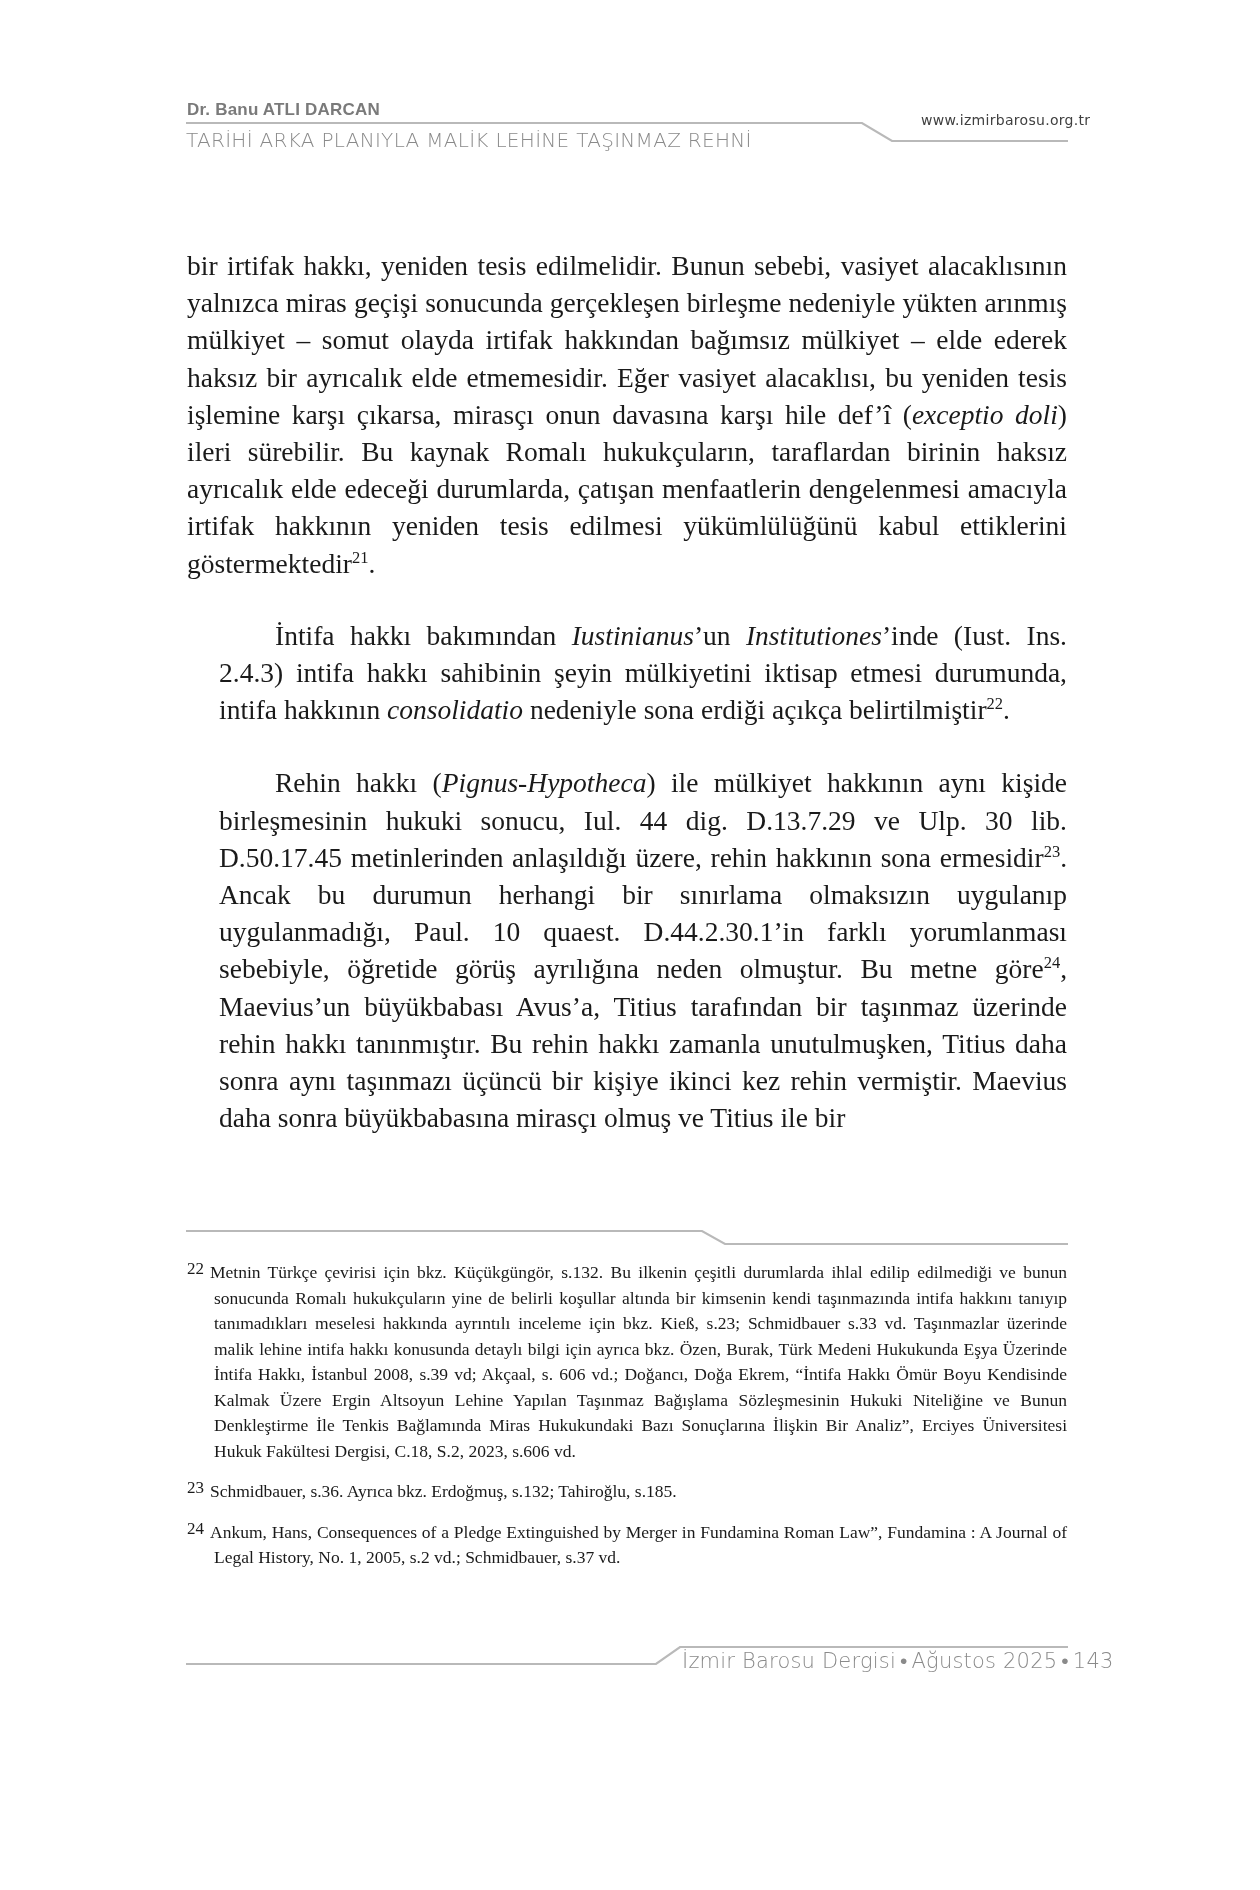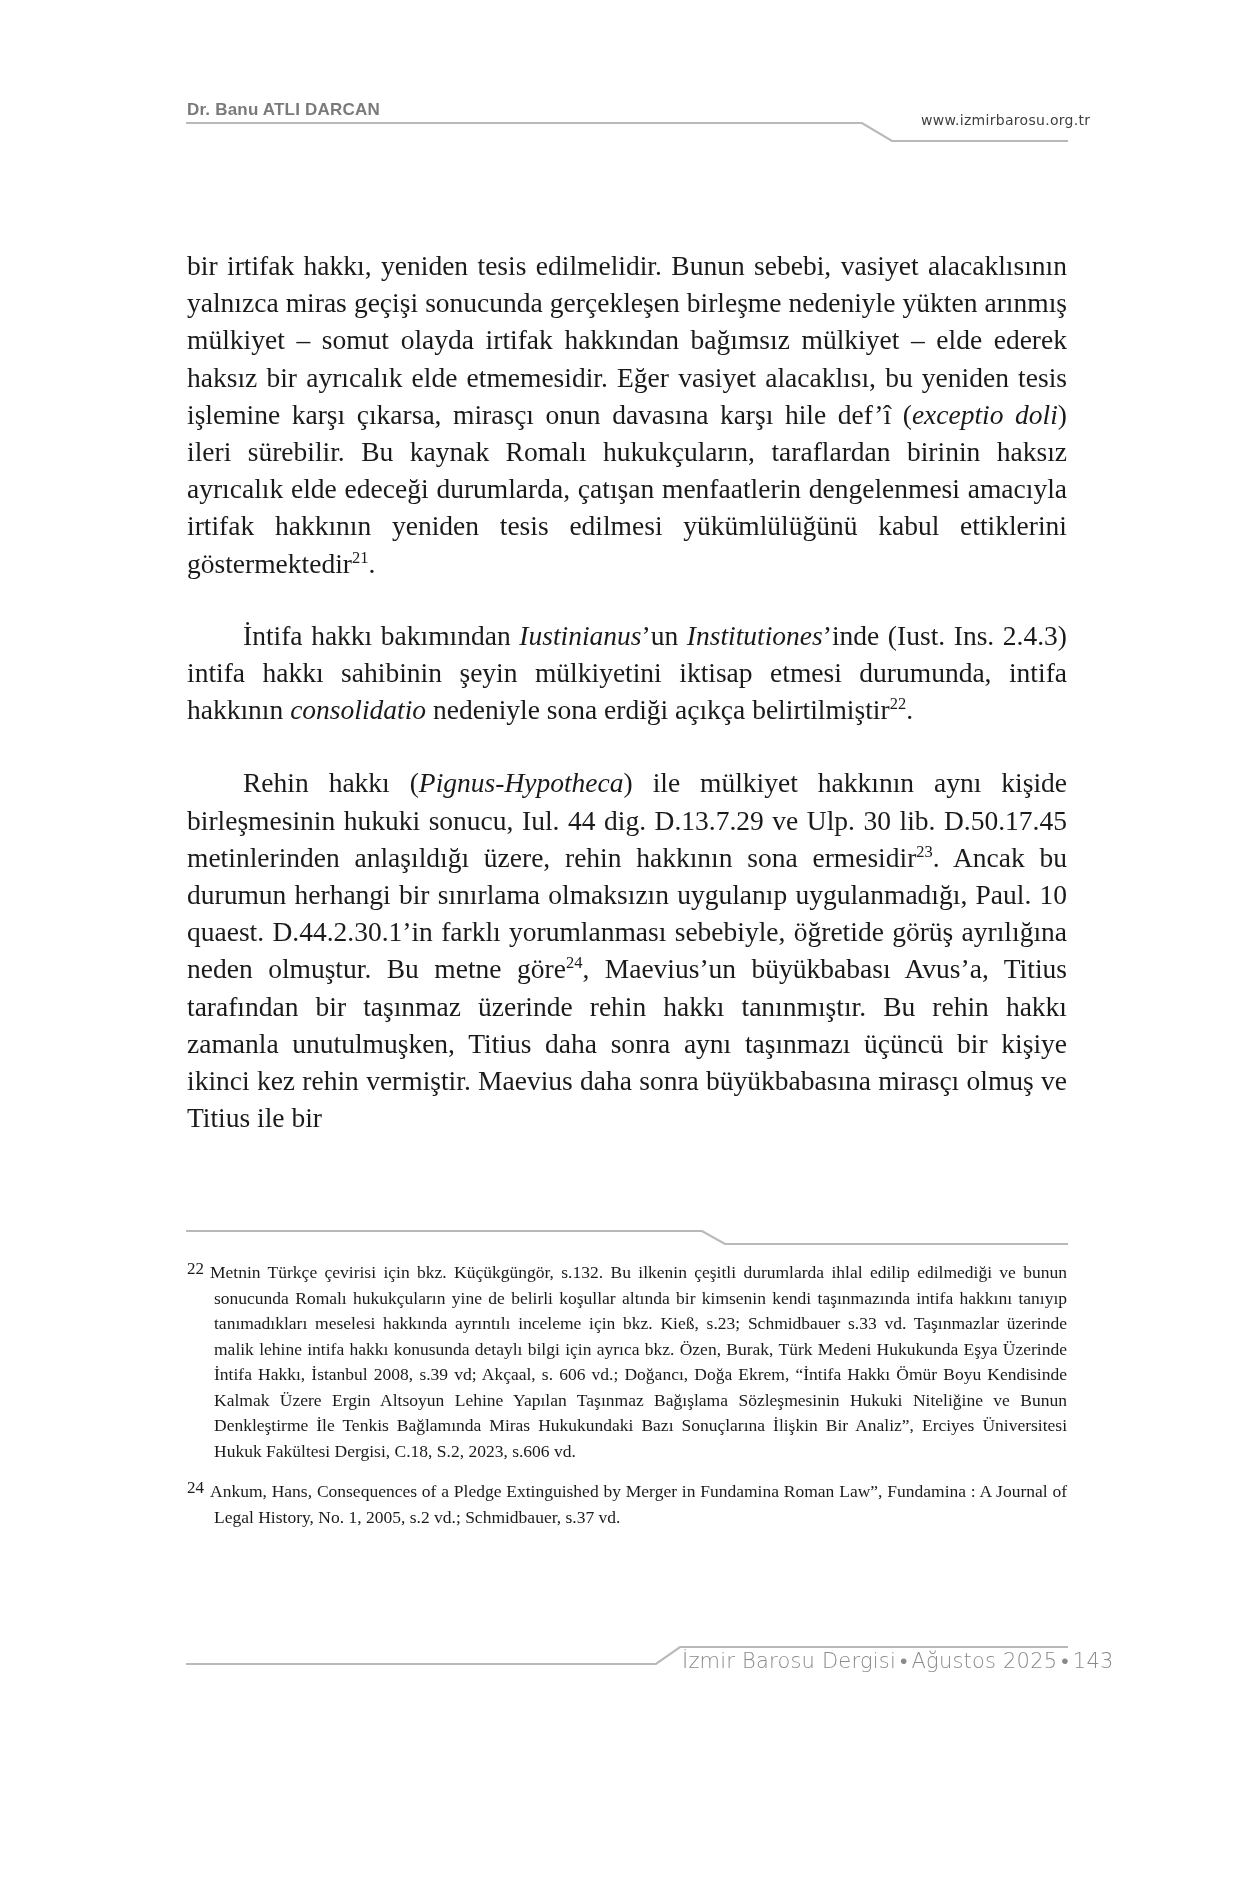--- a/index.html
+++ b/index.html
@@ -4,36 +4,37 @@
 <style>
   html, body { margin:0; padding:0; background:#ffffff; }
   body { width:1260px; height:1890px; position:relative; overflow:hidden; font-family:"Liberation Serif", serif; color:#1a1a1a; }
   .header { position:absolute; left:0; top:0; width:1058px; height:160px; }
   .author { position:absolute; left:187px; top:100px; font-family:"Liberation Sans", sans-serif; font-weight:bold; font-size:17px; color:#7a7a7a; letter-spacing:0.2px; }
   .subtitle { position:absolute; left:186px; top:128px; font-family:"DejaVu Sans", sans-serif; font-size:20px; color:#8a8a8a; letter-spacing:0.3px; font-weight:300; }
   .site { position:absolute; left:921px; top:112px; font-family:"DejaVu Sans", sans-serif; font-size:14px; color:#404040; letter-spacing:0.3px; }
   svg.rule { position:absolute; left:0; top:0; }
   .body-text { position:absolute; left:187px; top:247px; width:880px; font-size:27.5px; line-height:37.2px; text-align:justify; }
   .body-text p { margin:0 0 34px 0; text-indent:0; }
-  .body-text p.indent { text-indent:56px; }
+  .body-text p.indent { text-indent:56px;margin-left:32px; }
   .body-text p.first { margin-bottom:35px; }
   sup { font-size:60%; line-height:0; vertical-align:super; }
   .footnotes { position:absolute; left:187px; top:1256px; width:880px; font-size:17.5px; line-height:25.5px; text-align:justify; }
   .fn { position:relative; padding-left:0; margin-bottom:11px; }
   .fn-num { font-size:17px; vertical-align:4px; margin-right:6px; font-family:"Liberation Serif", serif; }
   .fn-text { }
   .footer-text { position:absolute; left:682px; top:1649px; font-family:"DejaVu Sans", sans-serif; font-size:21px; color:#8a8a8a; letter-spacing:0.2px; font-weight:300; }
   .sep-dot { margin:0 4px; }
   em { }
 </style>
 </head>
 <body>
 
 <div class="header">
   <div class="author">Dr. Banu ATLI DARCAN</div>
+  <div class="subtitle">TARİHİ ARKA PLANIYLA MALİK LEHİNE TAŞINMAZ REHNİ</div>
   <div class="site">www.izmirbarosu.org.tr</div>
 </div>
 
 <svg class="rule" width="1260" height="1890">
   <polyline points="186,123 862,123 892,141 1068,141" fill="none" stroke="#b9b9b9" stroke-width="2.2"></polyline>
   <polyline points="186,1231 702,1231 725,1244 1068,1244" fill="none" stroke="#b9b9b9" stroke-width="2.2"></polyline>
   <polyline points="186,1664 656,1664 680,1647 1068,1647" fill="none" stroke="#b9b9b9" stroke-width="2.2"></polyline>
 </svg>
 
 <div class="body-text">
@@ -41,20 +42,23 @@
 
   <p class="indent" style="margin-bottom:36px;"><span>İntifa hakkı bakımından </span><em>Iustinianus</em><span>’un </span><em>Institutiones</em><span>’inde (Iust. Ins. 2.4.3) intifa hakkı sahibinin şeyin mülkiyetini iktisap etmesi durumunda, intifa hakkının </span><em>consolidatio</em><span> nedeniyle sona erdiği açıkça belirtilmiştir</span><sup>22</sup><span>.</span></p>
 
   <p class="indent"><span>Rehin hakkı (</span><em>Pignus-Hypotheca</em><span>) ile mülkiyet hakkının aynı kişide birleşmesinin hukuki sonucu, Iul. 44 dig. D.13.7.29 ve Ulp. 30 lib. D.50.17.45 metinlerinden anlaşıldığı üzere, rehin hakkının sona ermesidir</span><sup>23</sup><span>. Ancak bu durumun herhangi bir sınırlama olmaksızın uygulanıp uygulanmadığı, Paul. 10 quaest. D.44.2.30.1’in farklı yorumlanması sebebiyle, öğretide görüş ayrılığına neden olmuştur. Bu metne göre</span><sup>24</sup><span>, Maevius’un büyükbabası Avus’a, Titius tarafından bir taşınmaz üzerinde rehin hakkı tanınmıştır. Bu rehin hakkı zamanla unutulmuşken, Titius daha sonra aynı taşınmazı üçüncü bir kişiye ikinci kez rehin vermiştir. Maevius daha sonra büyükbabasına mirasçı olmuş ve Titius ile bir</span></p>
 </div>
 
 <div class="footnotes">
   <div class="fn" style="padding-left:27px; text-indent:-27px;">
     <span class="fn-num">22</span><span class="fn-text">Metnin Türkçe çevirisi için bkz. Küçükgüngör, s.132. Bu ilkenin çeşitli durumlarda ihlal edilip edilmediği ve bunun sonucunda Romalı hukukçuların yine de belirli koşullar altında bir kimsenin kendi taşınmazında intifa hakkını tanıyıp tanımadıkları meselesi hakkında ayrıntılı inceleme için bkz. Kieß, s.23; Schmidbauer s.33 vd. Taşınmazlar üzerinde malik lehine intifa hakkı konusunda detaylı bilgi için ayrıca bkz. Özen, Burak, Türk Medeni Hukukunda Eşya Üzerinde İntifa Hakkı, İstanbul 2008, s.39 vd; Akçaal, s. 606 vd.; Doğancı, Doğa Ekrem, “İntifa Hakkı Ömür Boyu Kendisinde Kalmak Üzere Ergin Altsoyun Lehine Yapılan Taşınmaz Bağışlama Sözleşmesinin Hukuki Niteliğine ve Bunun Denkleştirme İle Tenkis Bağlamında Miras Hukukundaki Bazı Sonuçlarına İlişkin Bir Analiz”, Erciyes Üniversitesi Hukuk Fakültesi Dergisi, C.18, S.2, 2023, s.606 vd.</span>
   </div>
+  <div class="fn">
+    <span class="fn-num">23</span><span class="fn-text">Schmidbauer, s.36. Ayrıca bkz. Erdoğmuş, s.132; Tahiroğlu, s.185.</span>
+  </div>
   <div class="fn" style="padding-left:27px; text-indent:-27px;">
     <span class="fn-num">24</span><span class="fn-text">Ankum, Hans, Consequences of a Pledge Extinguished by Merger in Fundamina Roman Law”, Fundamina : A Journal of Legal History, No. 1, 2005, s.2 vd.; Schmidbauer, s.37 vd.</span>
   </div>
 </div>
 
 <div class="footer-text">
   <span>İzmir Barosu Dergisi</span><span class="sep-dot">•</span><span>Ağustos 2025</span><span class="sep-dot">•</span><span>143</span>
 </div>
 
 </body></html>

